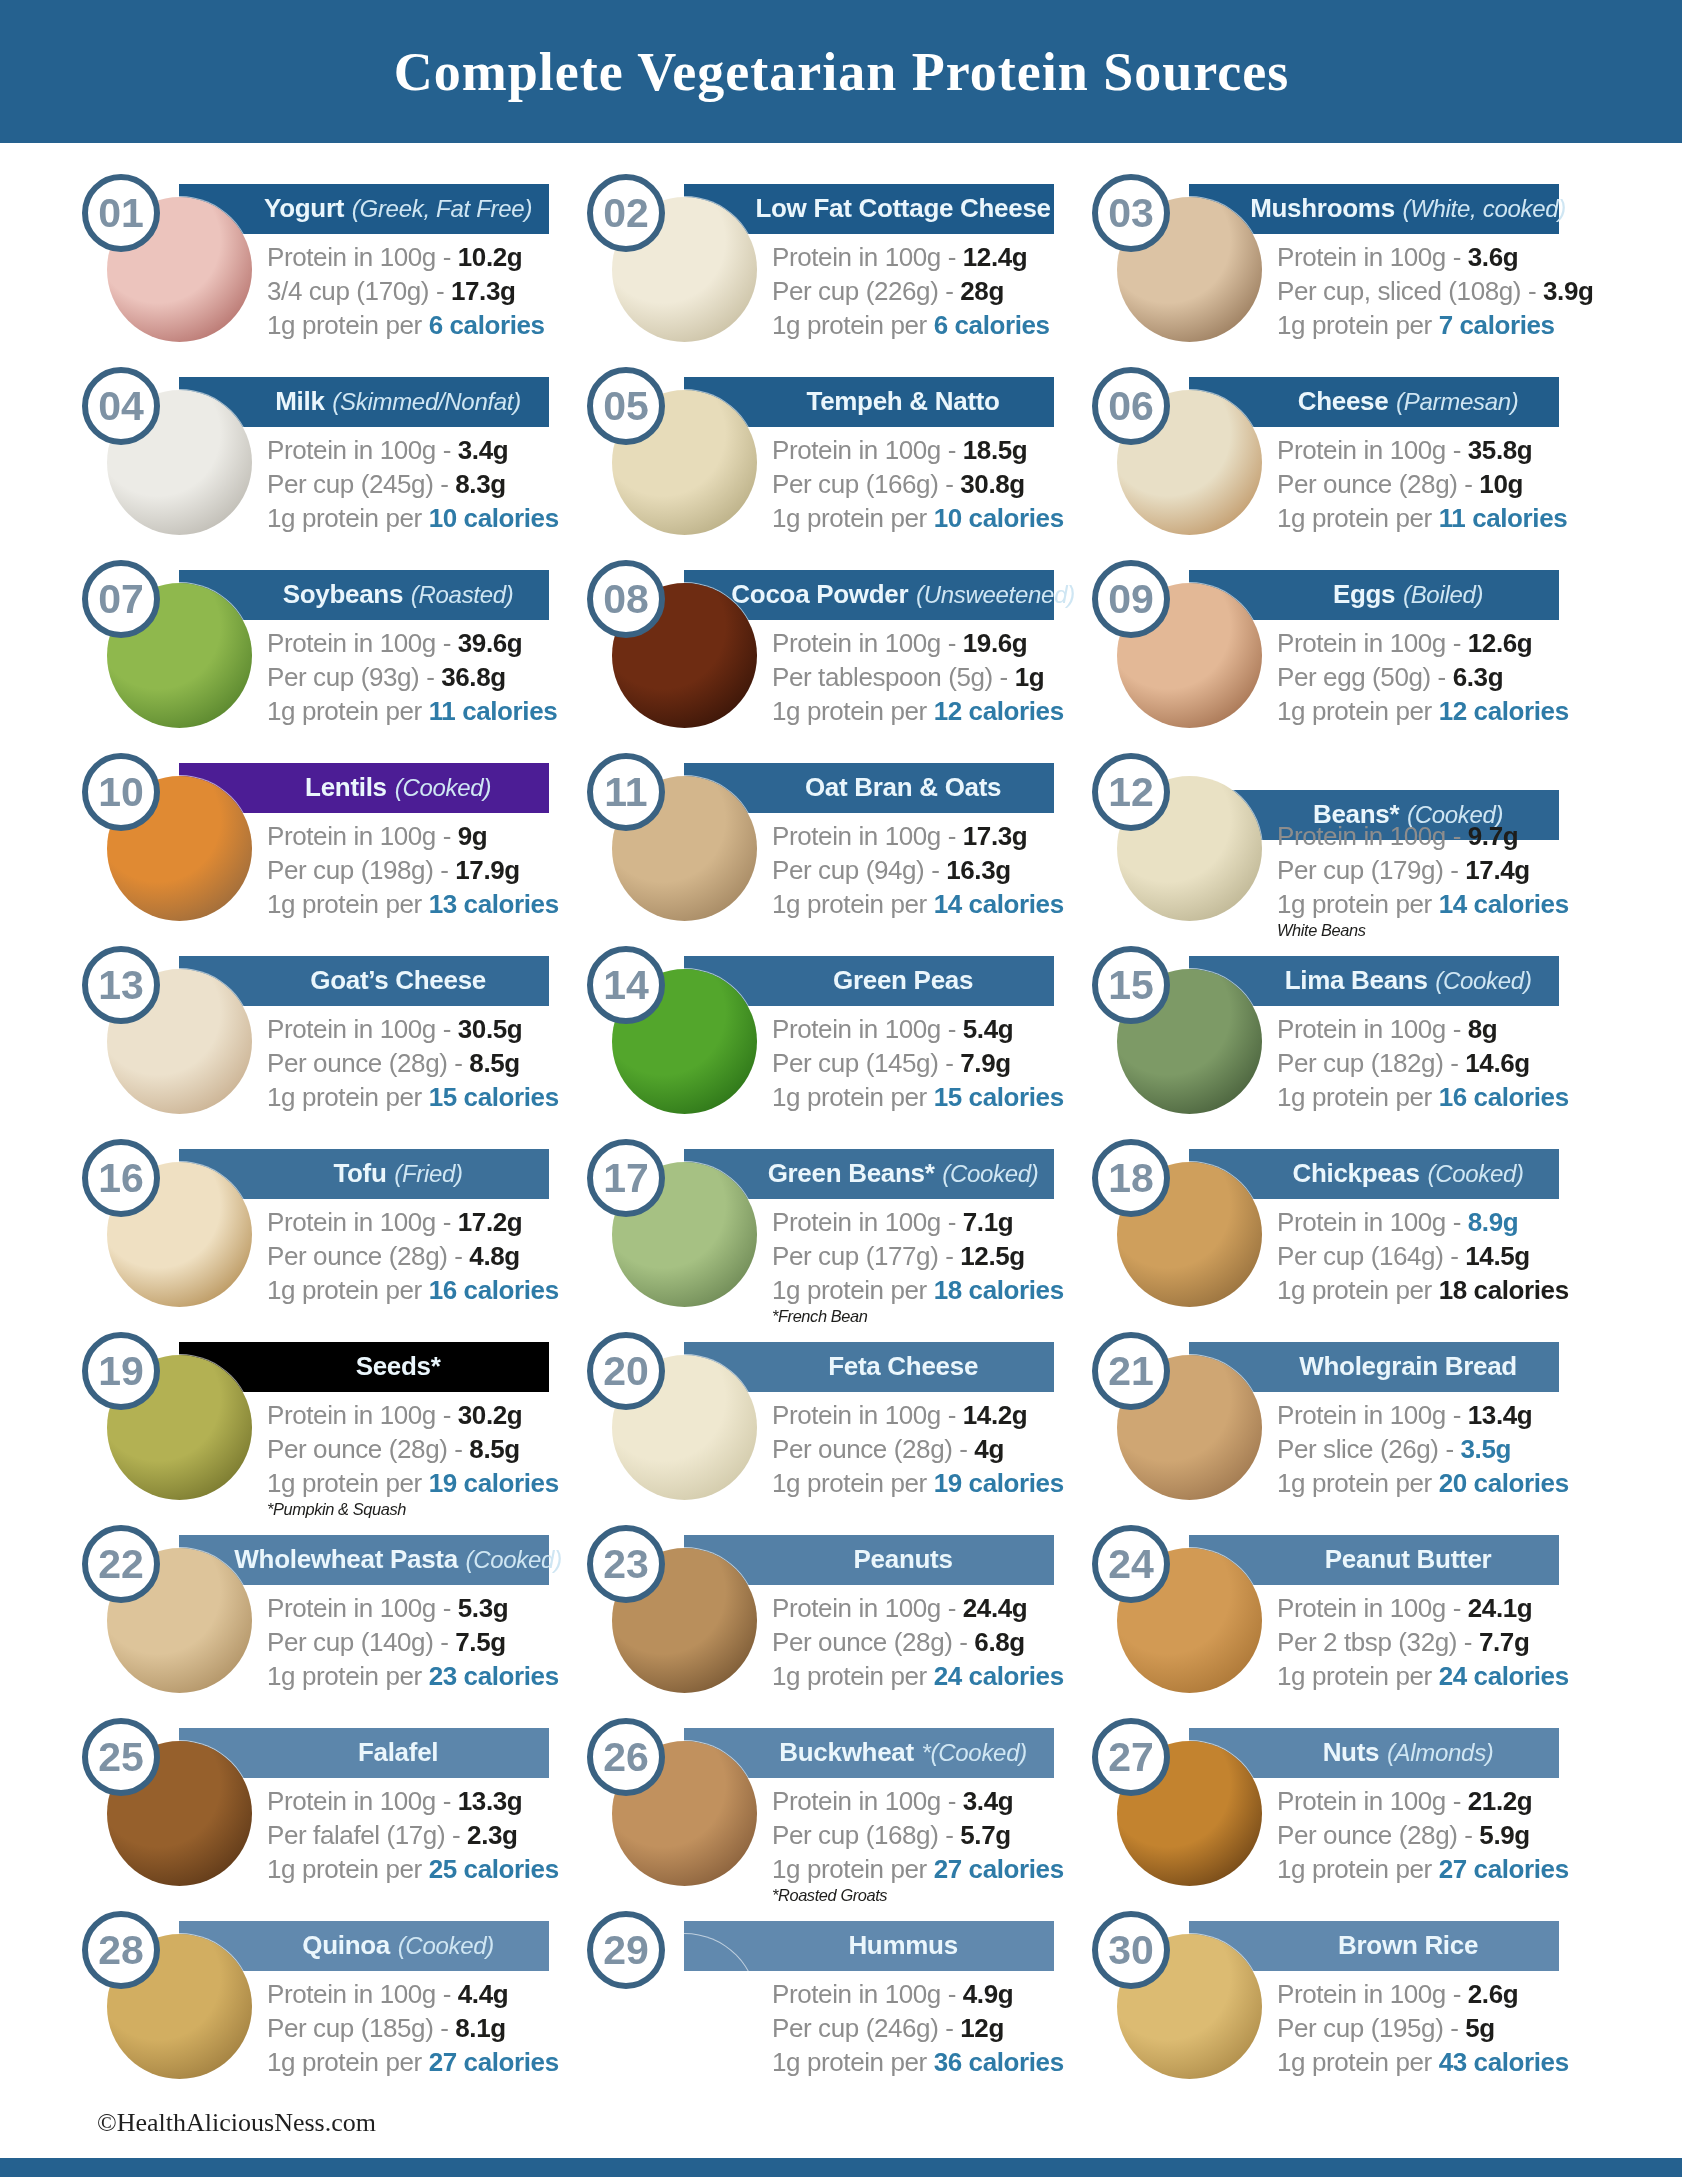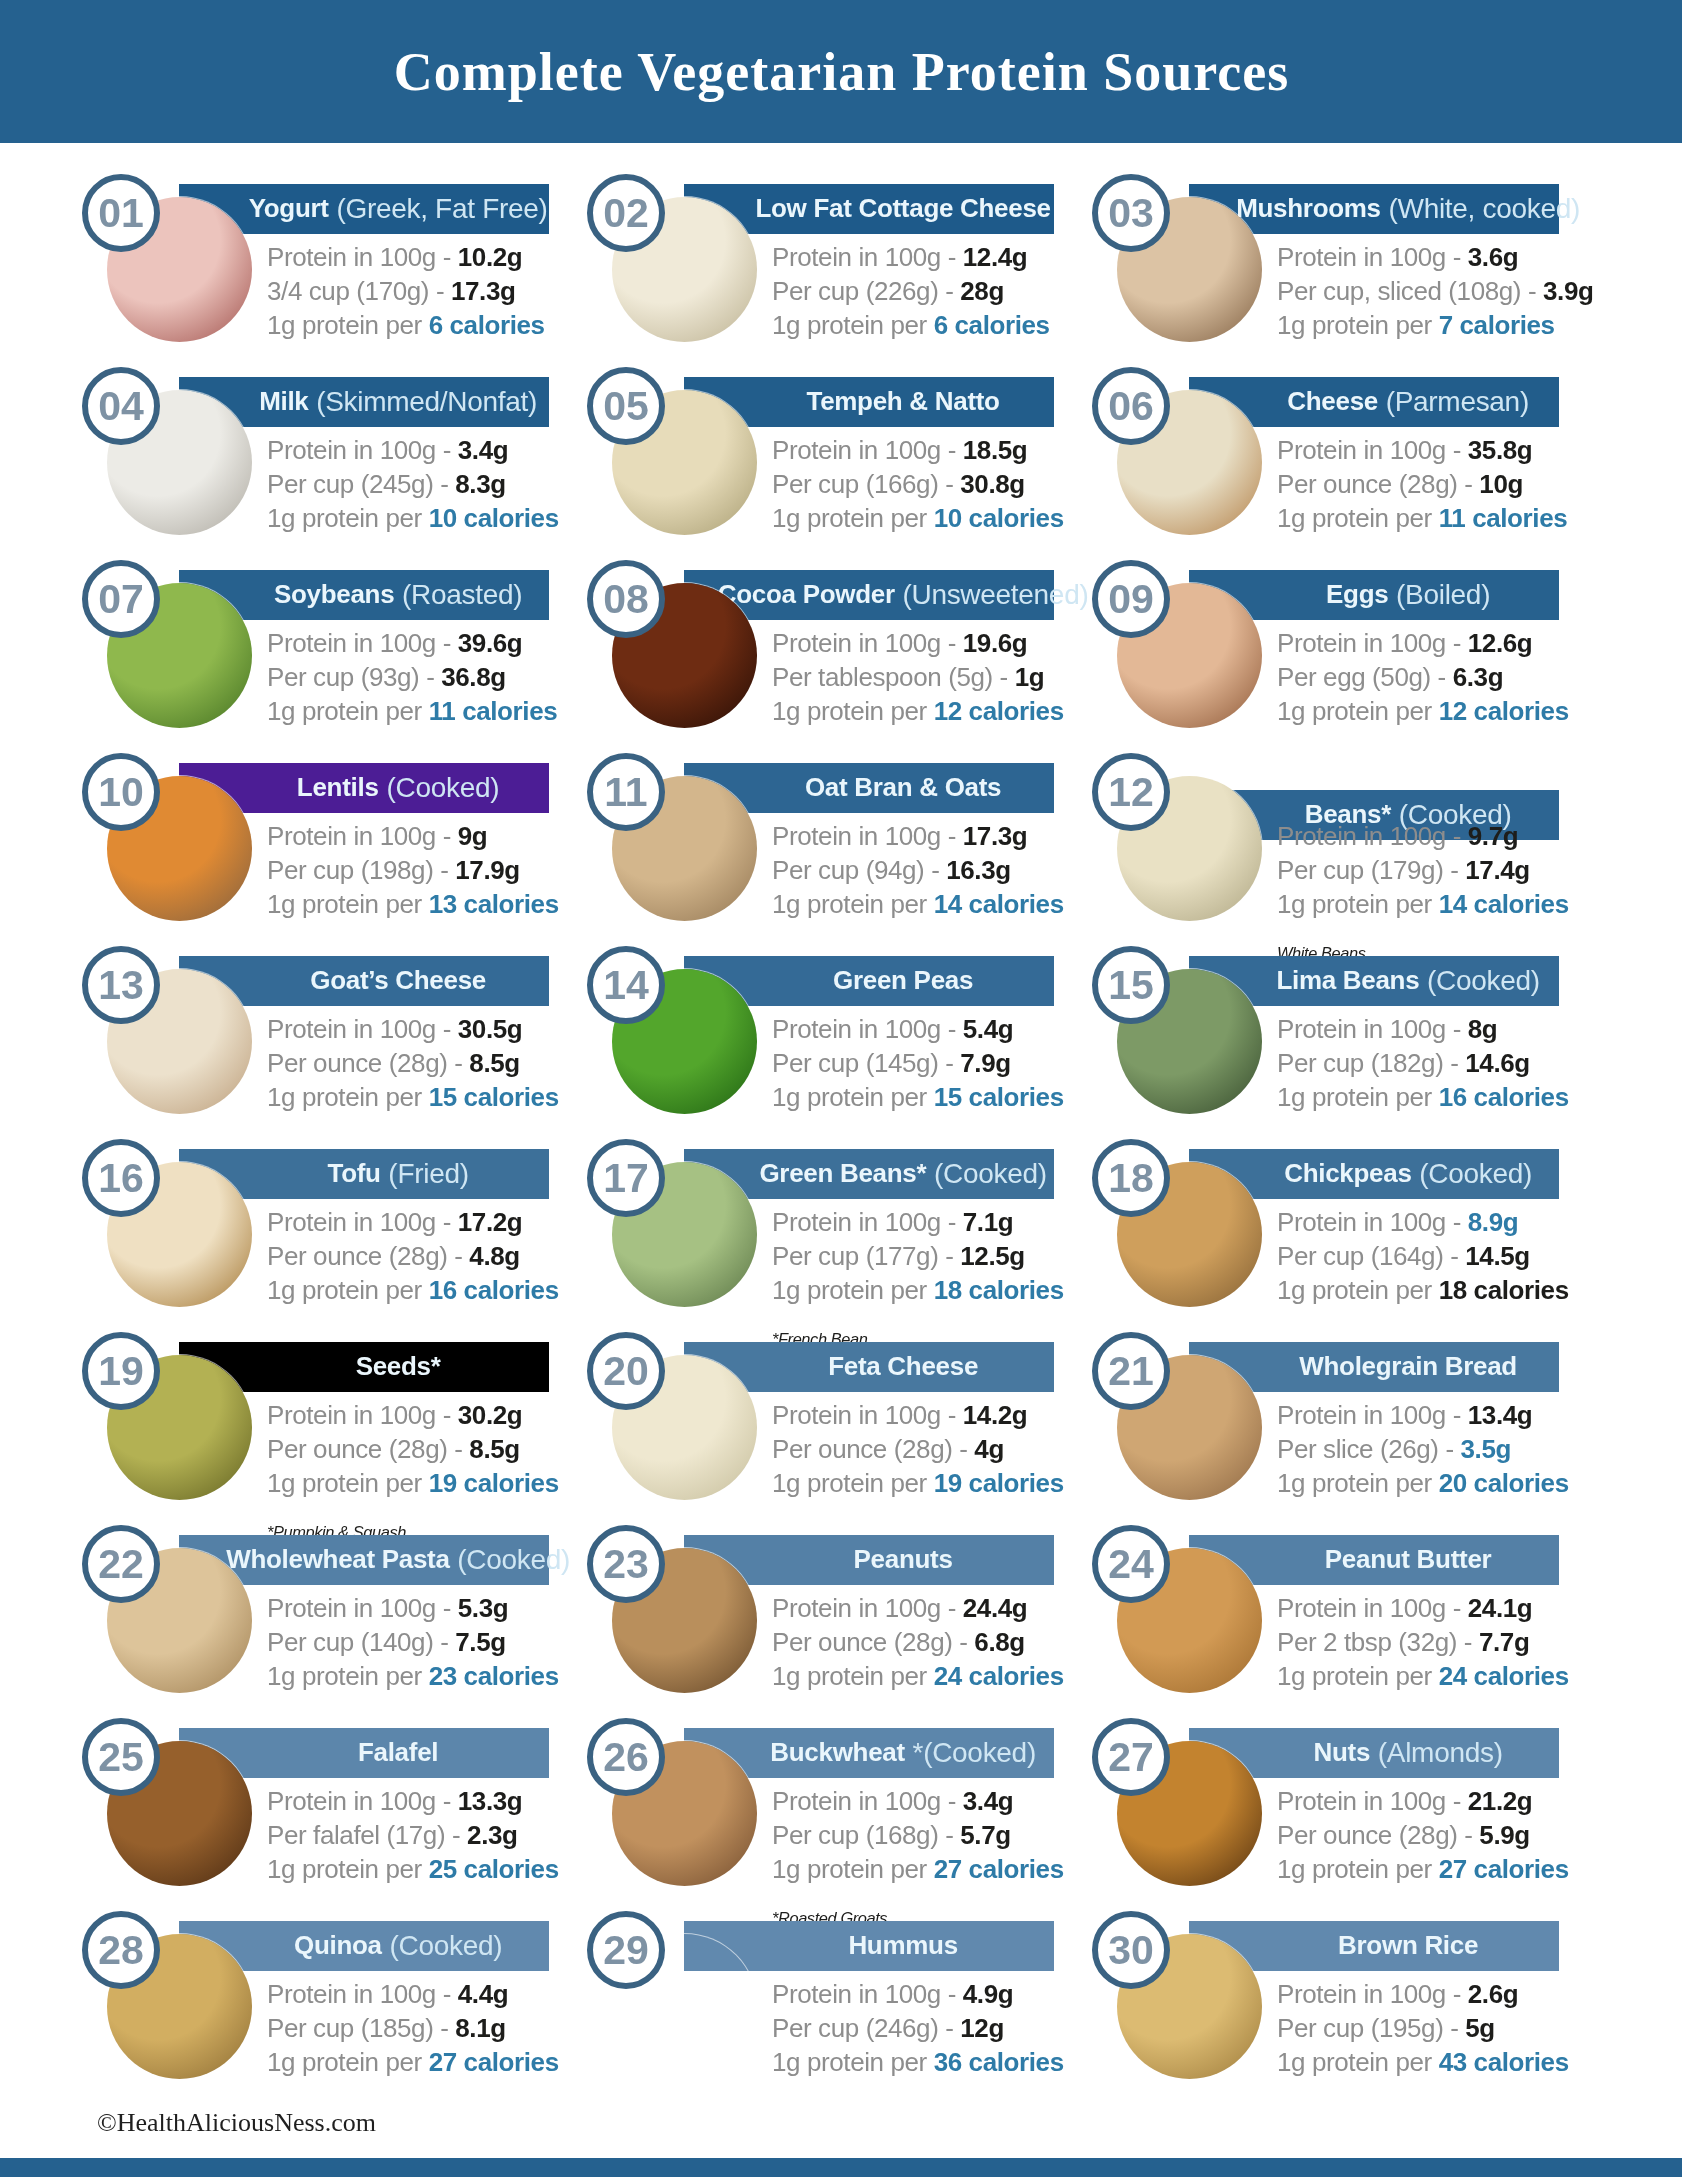--- a/index.html
+++ b/index.html
@@ -35,31 +35,31 @@
     position:absolute; left:25px; top:23px; z-index:2;
     width:145px; height:145px; border-radius:50%;
     box-shadow:0 0 0 1px rgba(255,255,255,0.6);
   }
   .bar {
     position:absolute; left:97px; right:5.8px; top:9.7px; height:50px; z-index:1;
     display:flex; align-items:center; justify-content:center; gap:7.7px;
     white-space:nowrap; padding-left:68px; box-sizing:border-box;
   }
   .name { font-weight:bold; font-size:26px; color:#eaf6fc; letter-spacing:-0.3px; }
-  .qual { font-size:28px; color:#cfe6f3; letter-spacing:-0.3px; }
+  .qual { font-style:italic; font-size:24px; color:#cfe6f3; letter-spacing:-0.3px; }
   .stats {
     position:absolute; left:185px; top:66px; z-index:1;
     font-size:26px; line-height:34px; color:#8d8d8d; letter-spacing:-0.4px;
     white-space:nowrap;
   }
   .stat-value { font-weight:bold; color:#1d1d1b; }
   .cal-value { font-weight:bold; color:#2e7ba7; }
   .accent { color:#2e7ba7 !important; }
   .plain { color:#1d1d1b !important; }
-  .footnote { font-size:16.4px; font-style:italic; color:#1d1d1b; line-height:19.3px;margin-top:23px; }
+  .footnote { font-size:16.4px; font-style:italic; color:#1d1d1b; line-height:19.3px; }
   .page-footer {
     margin-top:3.9px; padding-left:97px;
     font-family:"Liberation Serif", serif; font-size:26px; color:#1f1f1f;
   }
   .bottom-band {
     position:absolute; left:0; right:0; bottom:0; height:19.3px; background:#25618f;
   }
 </style>
 </head>
 <body>

